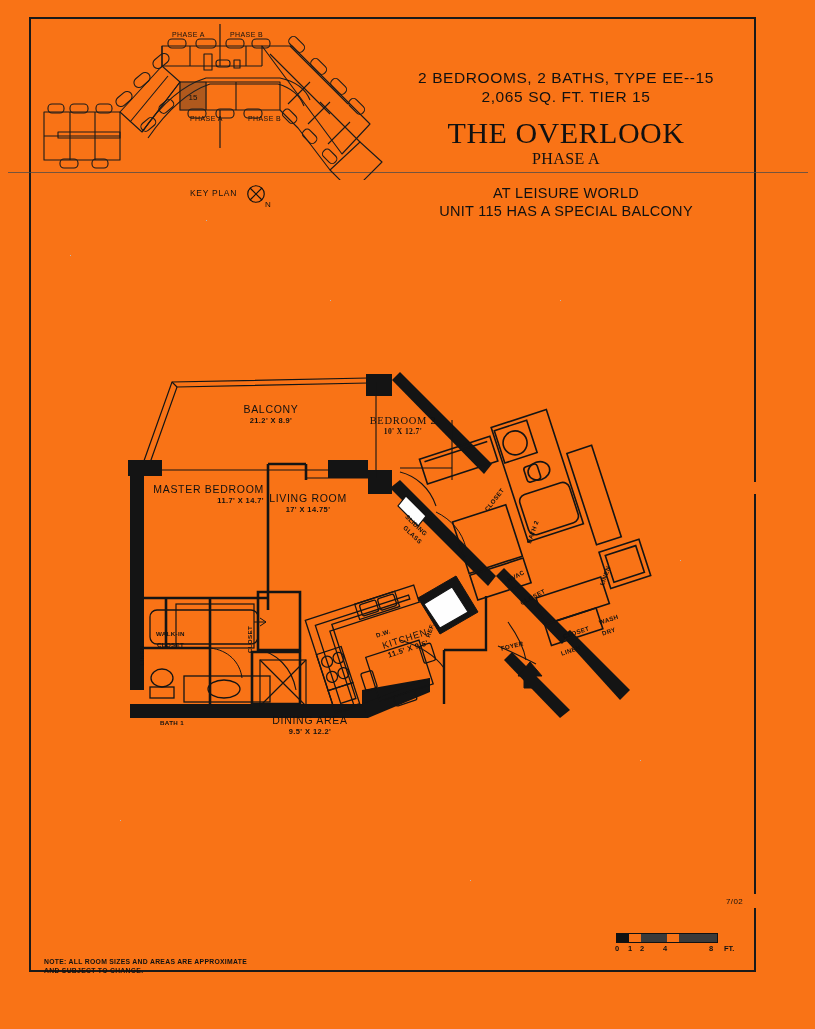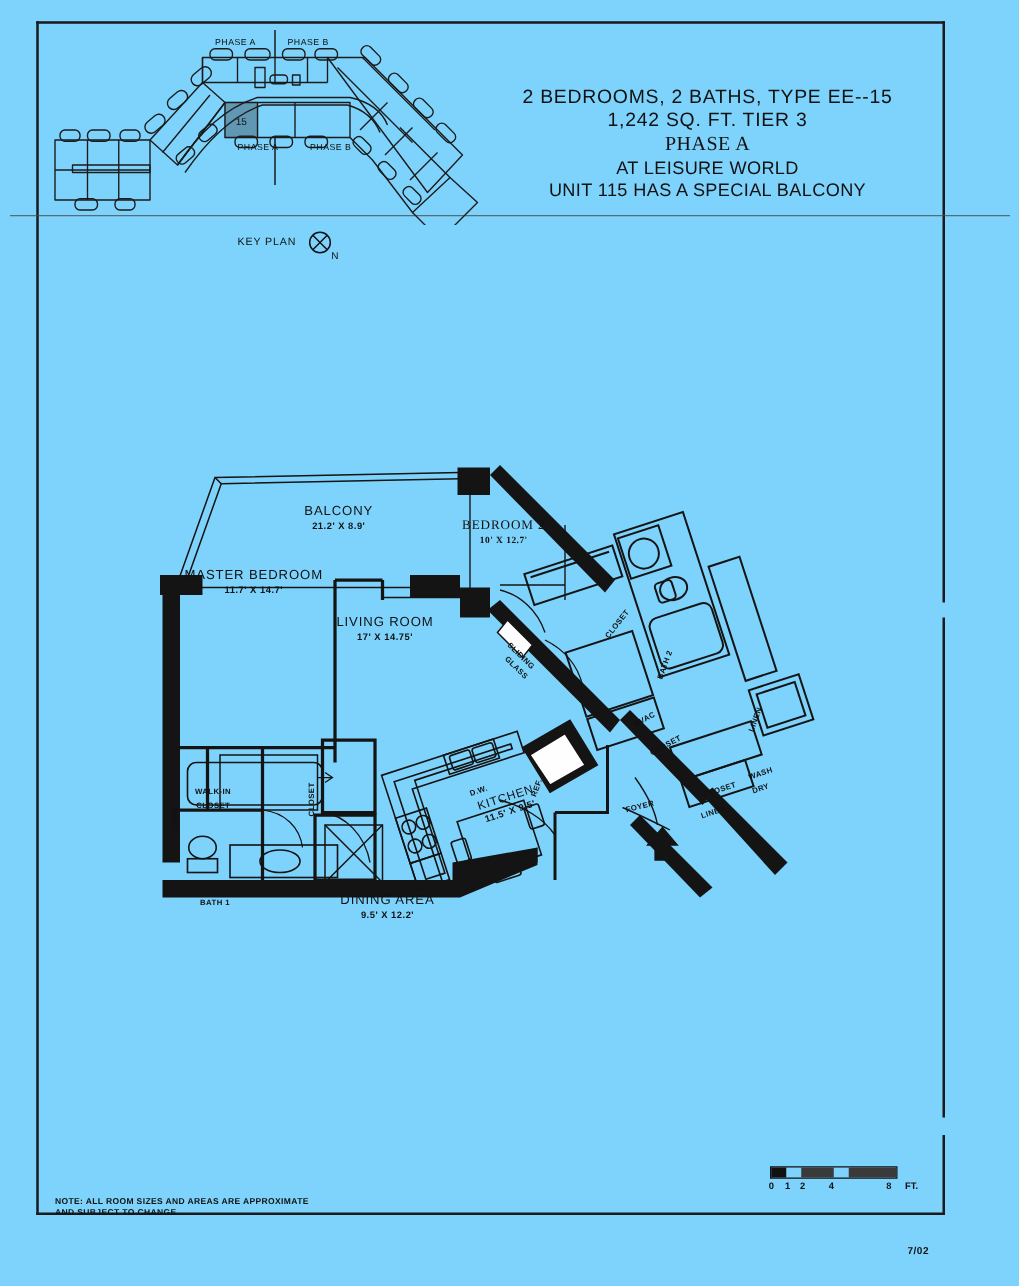--- a/index.html
+++ b/index.html
@@ -1,35 +1,35 @@
 <!DOCTYPE html>
 <html><head>
 <meta charset="utf-8">
 <style>
   html,body{margin:0;padding:0;background:#ffffff;}
   body{width:815px;height:1029px;position:relative;overflow:hidden;
        font-family:"Liberation Sans", sans-serif;color:#111;}
-  .page{position:absolute;inset:0;background:#7dd3fc;}
+  .page{position:absolute;inset:0;background:#f97316;}
 
   
   .border-top{position:absolute;left:29px;top:17px;width:727px;height:2px;background:#1a1a1a;}
   .border-left{position:absolute;left:29px;top:17px;width:2px;height:955px;background:#1a1a1a;}
   .border-right-a{position:absolute;left:754px;top:17px;width:2px;height:465px;background:#1a1a1a;}
   .border-right-b{position:absolute;left:754px;top:494px;width:2px;height:400px;background:#1a1a1a;}
   .border-right-c{position:absolute;left:754px;top:908px;width:2px;height:64px;background:#1a1a1a;}
   .border-bottom{position:absolute;left:29px;top:970px;width:727px;height:2px;background:#1a1a1a;}
   .hr-head{position:absolute;left:8px;top:172px;width:800px;height:1px;background:#4a4a4a;opacity:.75;}
 
   
   .hdr{position:absolute;left:382px;top:68px;width:368px;text-align:center;}
   .hdr .line1,.hdr .line2{font-size:15.5px;letter-spacing:.6px;line-height:19px;font-weight:400;}
   .hdr .title{font-family:"Liberation Serif", serif;font-size:30px;letter-spacing:.5px;
               margin-top:11px;line-height:32px;}
   .hdr .phase{font-family:"Liberation Serif", serif;font-size:16px;letter-spacing:.4px;line-height:20px;}
-  .hdr .sub{font-size:14.5px;letter-spacing:.3px;line-height:17.5px;margin-top:1px;}
+  .hdr .sub{font-size:14.5px;letter-spacing:.3px;line-height:17.5px;margin-top:16px;}
   .hdr .sub div{white-space:nowrap;}
 
   
   .keyplan{position:absolute;left:30px;top:20px;width:360px;height:160px;}
   .kp-lbl{position:absolute;font-size:7px;letter-spacing:.4px;}
   .keyplan-cap{position:absolute;left:190px;top:188px;font-size:8.5px;letter-spacing:.7px;}
   .compass{position:absolute;left:245px;top:183px;width:22px;height:22px;}
   .compass-n{position:absolute;left:265px;top:200px;font-size:8px;}
 
   
@@ -42,21 +42,21 @@
   .sm{position:absolute;font-size:6.2px;letter-spacing:.35px;white-space:nowrap;font-weight:bold;}
 
   
   .note{position:absolute;left:44px;top:958px;font-size:6.8px;letter-spacing:.3px;
         line-height:8.5px;font-weight:bold;}
   .scale{position:absolute;left:616px;top:933px;}
   .scale-bar{position:relative;width:100px;height:8px;border:1px solid #111;}
   .scale-bar i{position:absolute;top:0;height:100%;background:#111;display:block;}
   .scale-nums{position:relative;width:118px;height:12px;margin-top:1px;}
   .scale-nums span{position:absolute;font-size:7.5px;font-weight:bold;}
-  .datecode{position:absolute;left:726px;top:996px;font-size:8px;font-weight:bold;letter-spacing:.4px;}
+  .datecode{position:absolute;left:726px;top:897px;font-size:8px;font-weight:normal;letter-spacing:.4px;}
 
   
   .wm{position:absolute;left:0;top:984px;width:156px;height:45px;background:#5a5a5c;
       display:flex;align-items:center;}
   .wm .b{font-family:"Liberation Serif", serif;font-size:27px;color:#e8e8e8;
          margin-left:9px;letter-spacing:-.4px;position:relative;}
   .wm .star{position:absolute;right:-1px;top:2px;color:#e8603a;font-size:13px;}
   .wm .tm{position:absolute;right:-9px;top:1px;color:#d8d8d8;font-size:6px;}
   .wm .mls{font-family:"Liberation Sans", sans-serif;font-size:19px;color:#e3e3e3;
            margin-left:13px;letter-spacing:.5px;}
@@ -71,21 +71,22 @@
   <div class="border-top"></div>
   <div class="border-left"></div>
   <div class="border-right-a"></div>
   <div class="border-right-b"></div>
   <div class="border-right-c"></div>
   <div class="border-bottom"></div>
   <div class="hr-head"></div>
 
   <div class="hdr">
     <div class="line1">2 BEDROOMS, 2 BATHS, TYPE EE--15</div>
-    <div class="line2">1,242 SQ. FT.    TIER 3</div>
+    <div class="line2">2,065 SQ. FT.    TIER 15</div>
+    <div class="title">THE OVERLOOK</div>
     <div class="phase">PHASE A</div>
     <div class="sub">
       <div>AT LEISURE WORLD</div>
       <div>UNIT 115 HAS A SPECIAL BALCONY</div>
     </div>
   </div>
 
   <svg class="keyplan" viewBox="0 0 360 160">
     <g fill="none" stroke="#1b1b1b" stroke-width="1.1" stroke-linejoin="round">
 
@@ -344,21 +345,21 @@
   </svg>
 
   <div class="rl" style="left:216px;top:404px;width:110px;text-align:center;">
     <div class="nm">BALCONY</div>
     <div class="dm">21.2' X 8.9'</div>
   </div>
   <div class="rl" style="left:355px;top:415px;width:96px;font-family:Liberation Serif, serif;">
     <div class="nm">BEDROOM 2</div>
     <div class="dm">10' X 12.7'</div>
   </div>
-  <div class="rl" style="left:142px;top:455px;width:122px;">
+  <div class="rl" style="left:142px;top:484px;width:122px;text-align:right;">
     <div class="nm">MASTER BEDROOM</div>
     <div class="dm">11.7' X 14.7'</div>
   </div>
   <div class="rl" style="left:262px;top:493px;width:92px;">
     <div class="nm">LIVING ROOM</div>
     <div class="dm">17' X 14.75'</div>
   </div>
   <div class="rl" style="left:266px;top:715px;width:88px;">
     <div class="nm">DINING AREA</div>
     <div class="dm">9.5' X 12.2'</div>

